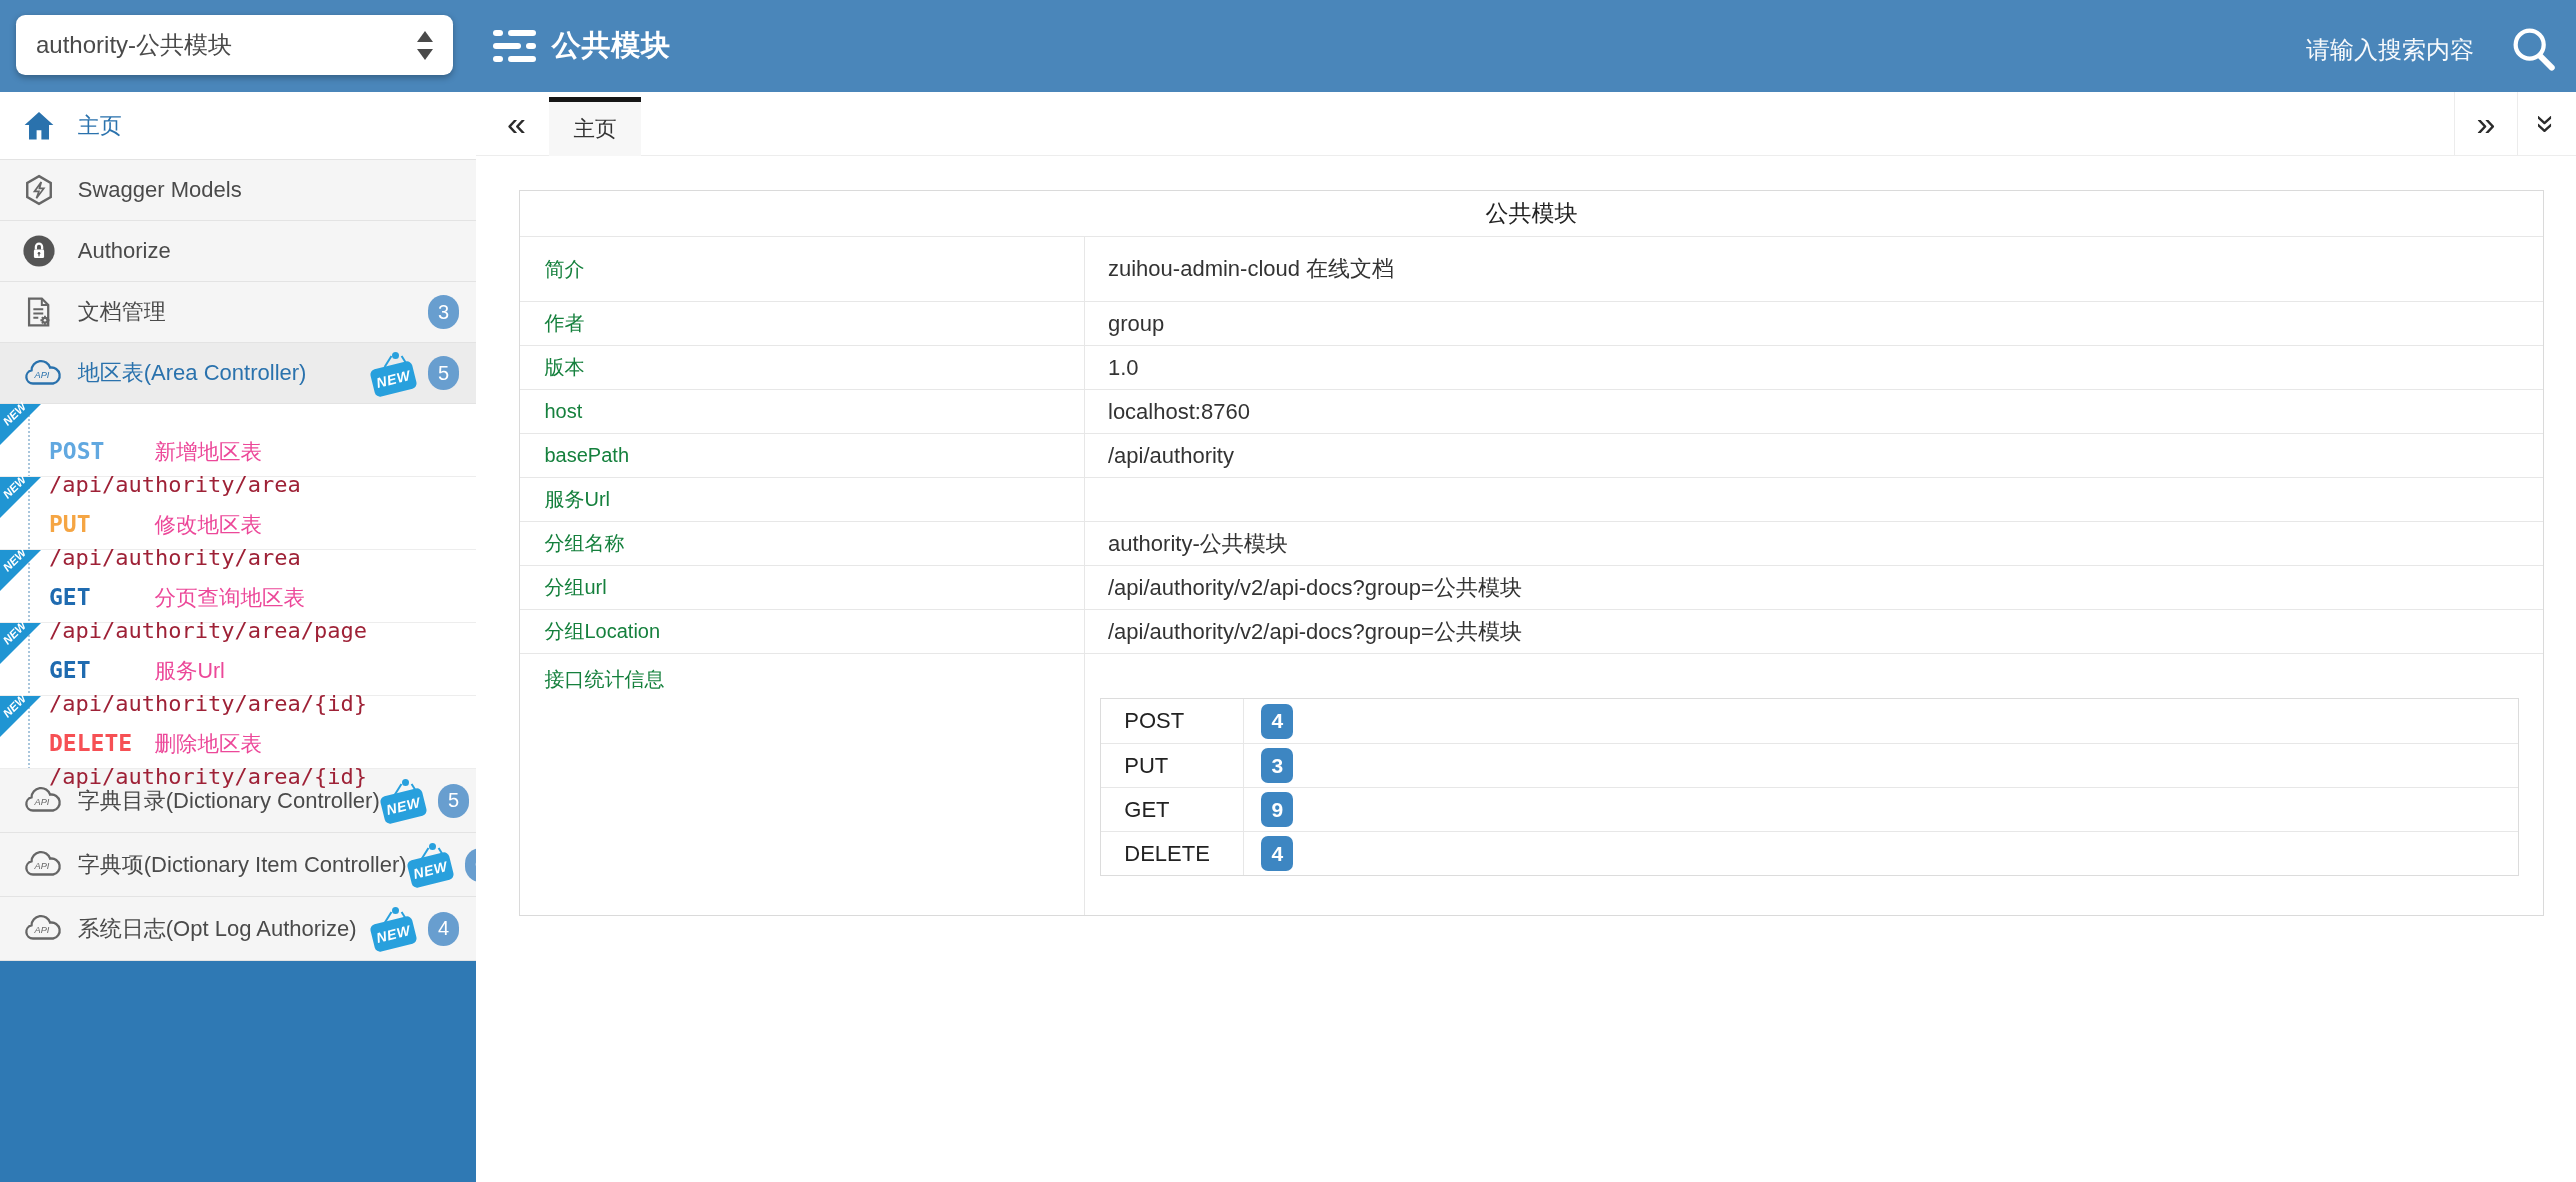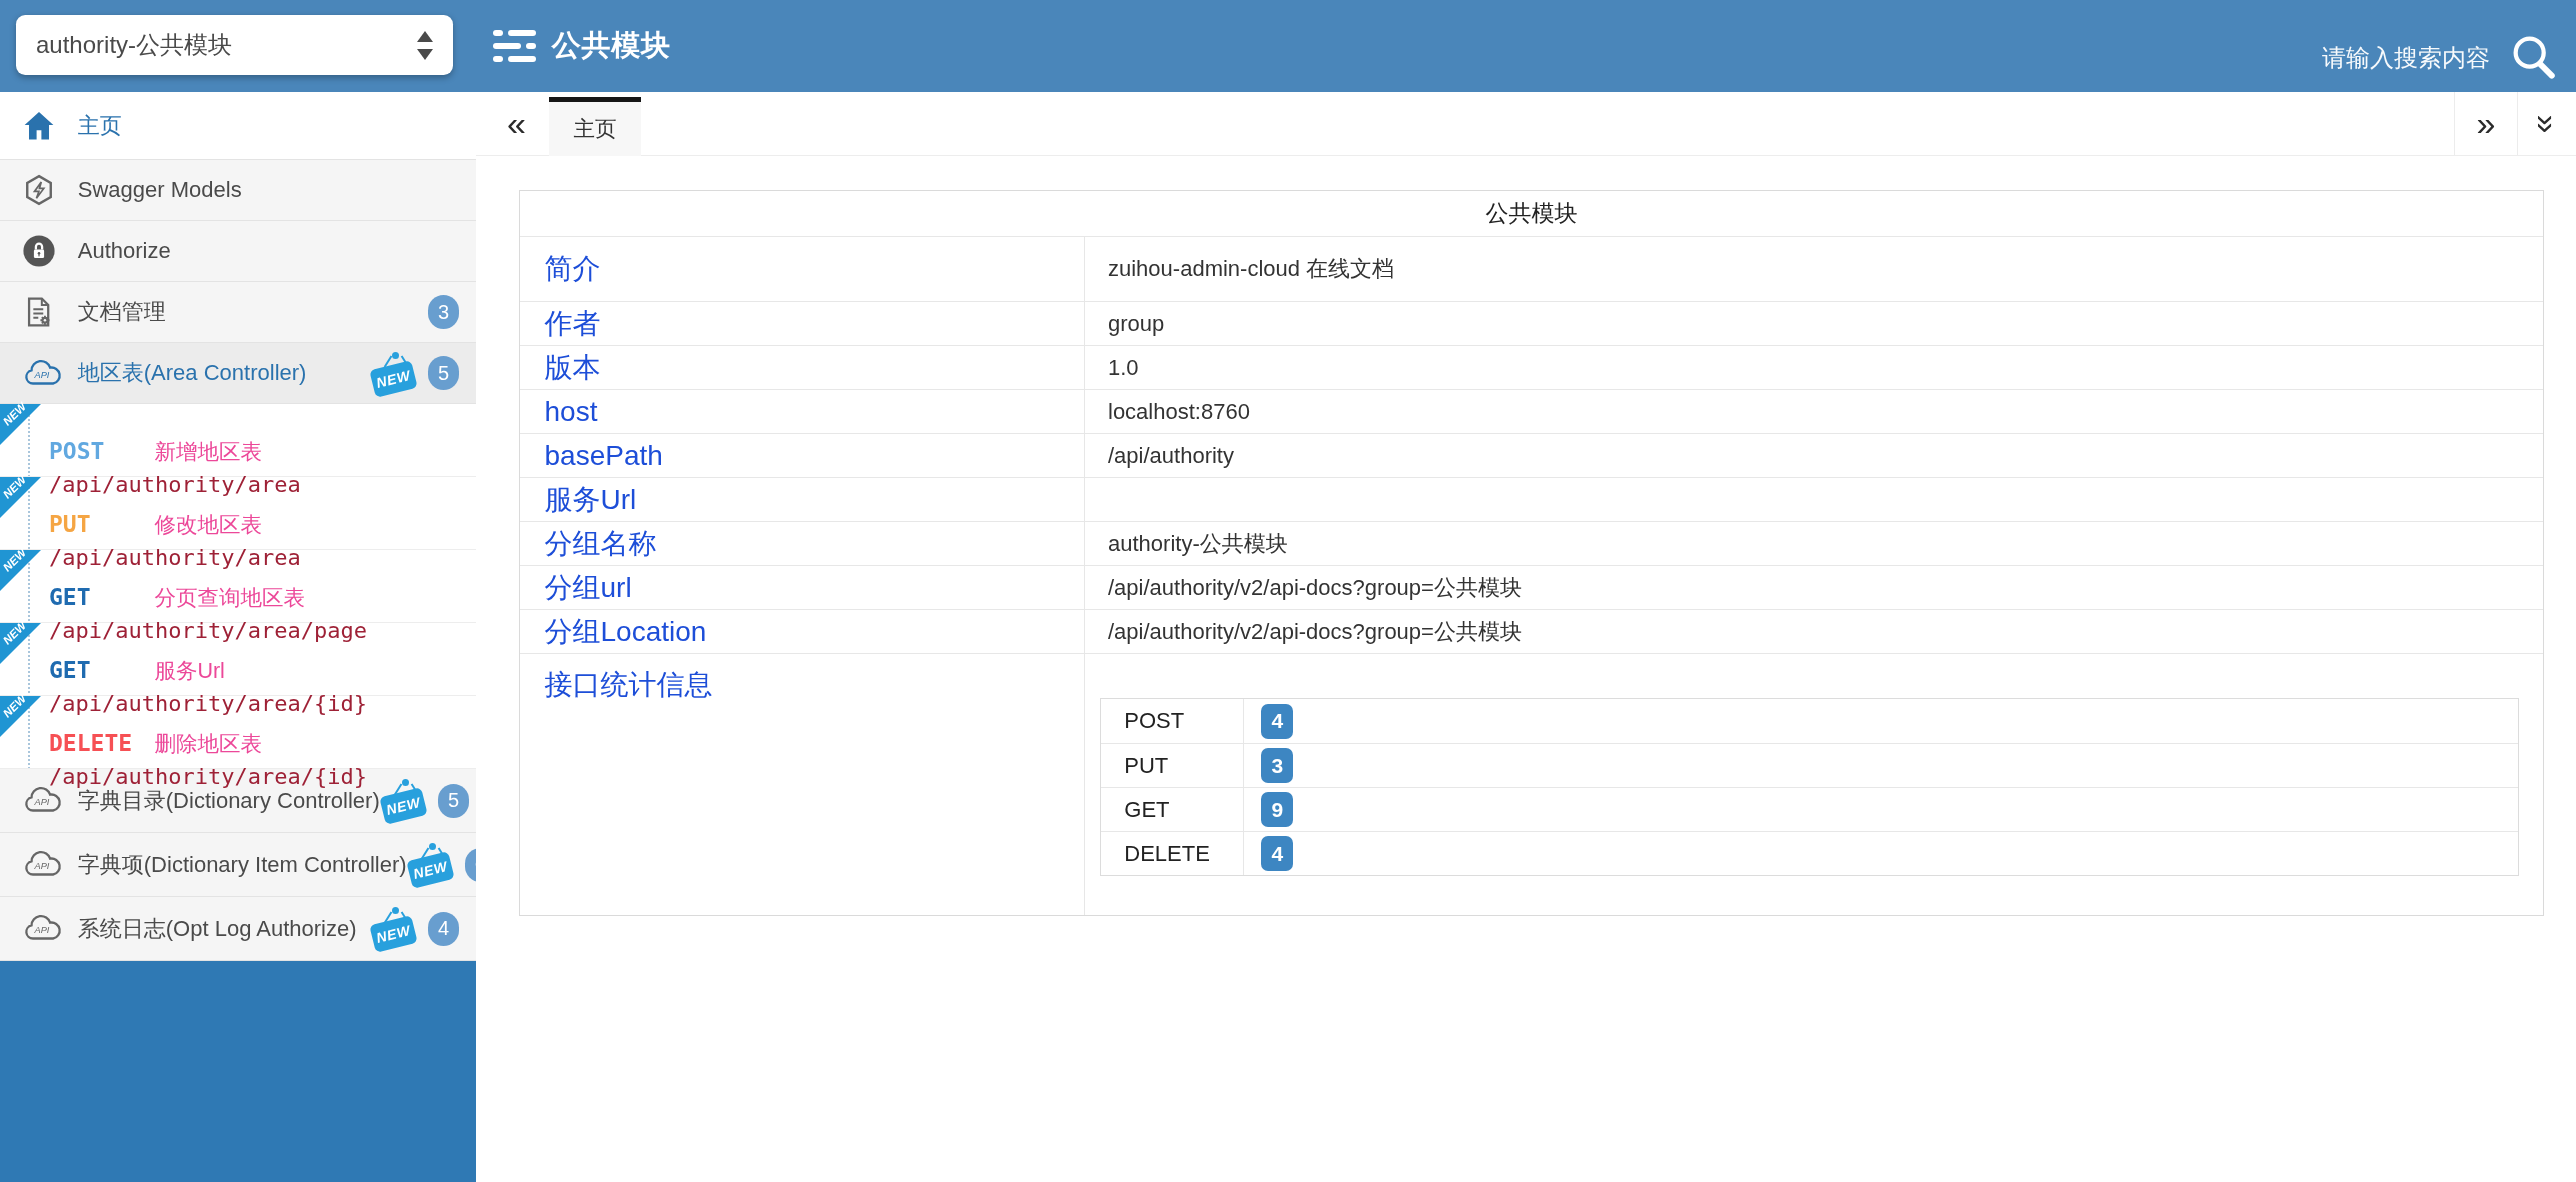--- a/index.html
+++ b/index.html
@@ -20,21 +20,21 @@
   .tri-up { width:0; height:0; border-left:8.4px solid transparent; border-right:8.4px solid transparent; border-bottom:11.5px solid #4a4a4a; }
   .tri-down { width:0; height:0; border-left:8.4px solid transparent; border-right:8.4px solid transparent; border-top:11.5px solid #4a4a4a; }
 
   .brand { position:absolute; left:493px; top:0; height:92px; display:flex; align-items:center; gap:15.3px; }
   .filter-icon { display:flex; flex-direction:column; gap:7px; }
   .f-row { display:flex; gap:5.4px; align-items:center; }
   .seg { height:6.1px; border-radius:3.1px; background:#fff; }
   .s-sm { width:10px; } .s-lg { width:28px; }
   .brand-title { color:#fff; font-size:29px; font-weight:bold; letter-spacing:0.8px; }
 
-  .search-area { position:absolute; right:17px; top:12px; height:92px; display:flex; align-items:center; gap:16px; }
+  .search-area { position:absolute; right:17px; top:4px; height:92px; display:flex; align-items:center; gap:32px; }
   .search-input {
     background:transparent; border:none; outline:none; width:330px;
     font-size:24px; color:#fff; text-align:right; font-family:"Liberation Sans",sans-serif;
   }
   .search-input::placeholder { color:#fff; opacity:.96; }
 
   
   .sidebar { position:absolute; left:0; top:92px; width:476px; bottom:0; display:flex; flex-direction:column; background:#fff; }
   .side-row { flex:0 0 auto; display:flex; align-items:center; padding-left:21.5px; border-bottom:0.8px solid #e3e3e3; cursor:pointer; }
   .row-home { height:68px; background:#fff; }
@@ -89,21 +89,21 @@
   .tab-expand-right { position:absolute; left:1978px; top:0; bottom:0; width:64px; border-left:1.5px solid #ececec; border-right:1.5px solid #ececec;
     display:flex; align-items:center; justify-content:center; font-size:34px; color:#2b2b2b; cursor:pointer; }
   .tab-collapse-all { position:absolute; left:2044px; top:0; bottom:0; right:0; display:flex; align-items:center; justify-content:center; cursor:pointer; }
   .chev-rot { font-size:34px; color:#2b2b2b; transform:rotate(90deg); display:block; line-height:1; }
 
   
   .info-table { position:absolute; left:43px; top:98px; width:2025px; border:1.5px solid #dadada; background:#fff; }
   .t-title { height:45px; display:flex; align-items:center; justify-content:center; font-size:23px; color:#222; }
   .t-row { display:flex; border-top:1.5px solid #e7e7e7; min-height:44px; }
   .t-row.tall { min-height:65px; }
-  .t-label { width:565px; flex:none; border-right:1.5px solid #e7e7e7; display:flex; align-items:center; padding-left:24.5px; font-size:28px; color:#1d4ed8; }
+  .t-label { width:565px; flex:none; border-right:1.5px solid #e7e7e7; display:flex; align-items:center; padding-left:24.5px; font-size:20px; color:#15803d; }
   .t-value { flex:1; display:flex; align-items:center; padding-left:23px; font-size:22px; color:#333; }
   .t-row.stats { min-height:262px; }
   .t-row.stats .t-label { align-items:flex-start; padding-top:12.3px; }
   .t-row.stats .t-value { display:block; padding-left:0; }
   .stats-table { margin:44px 0 0 15.3px; width:1419px; border:1.5px solid #dcdcdc; }
   .s-row { display:flex; height:44px; }
   .s-row + .s-row { border-top:1.5px solid #e7e7e7; }
   .s-method { width:143px; flex:none; border-right:1.5px solid #e7e7e7; display:flex; align-items:center; padding-left:23px; font-size:22px; color:#222; }
   .s-count { flex:1; display:flex; align-items:center; padding-left:17px; }
   .stat-badge { min-width:32px; height:35px; padding:0 4.6px; border-radius:7px; background:#3d86c2; color:#fff; font-size:21px; font-weight:bold;

